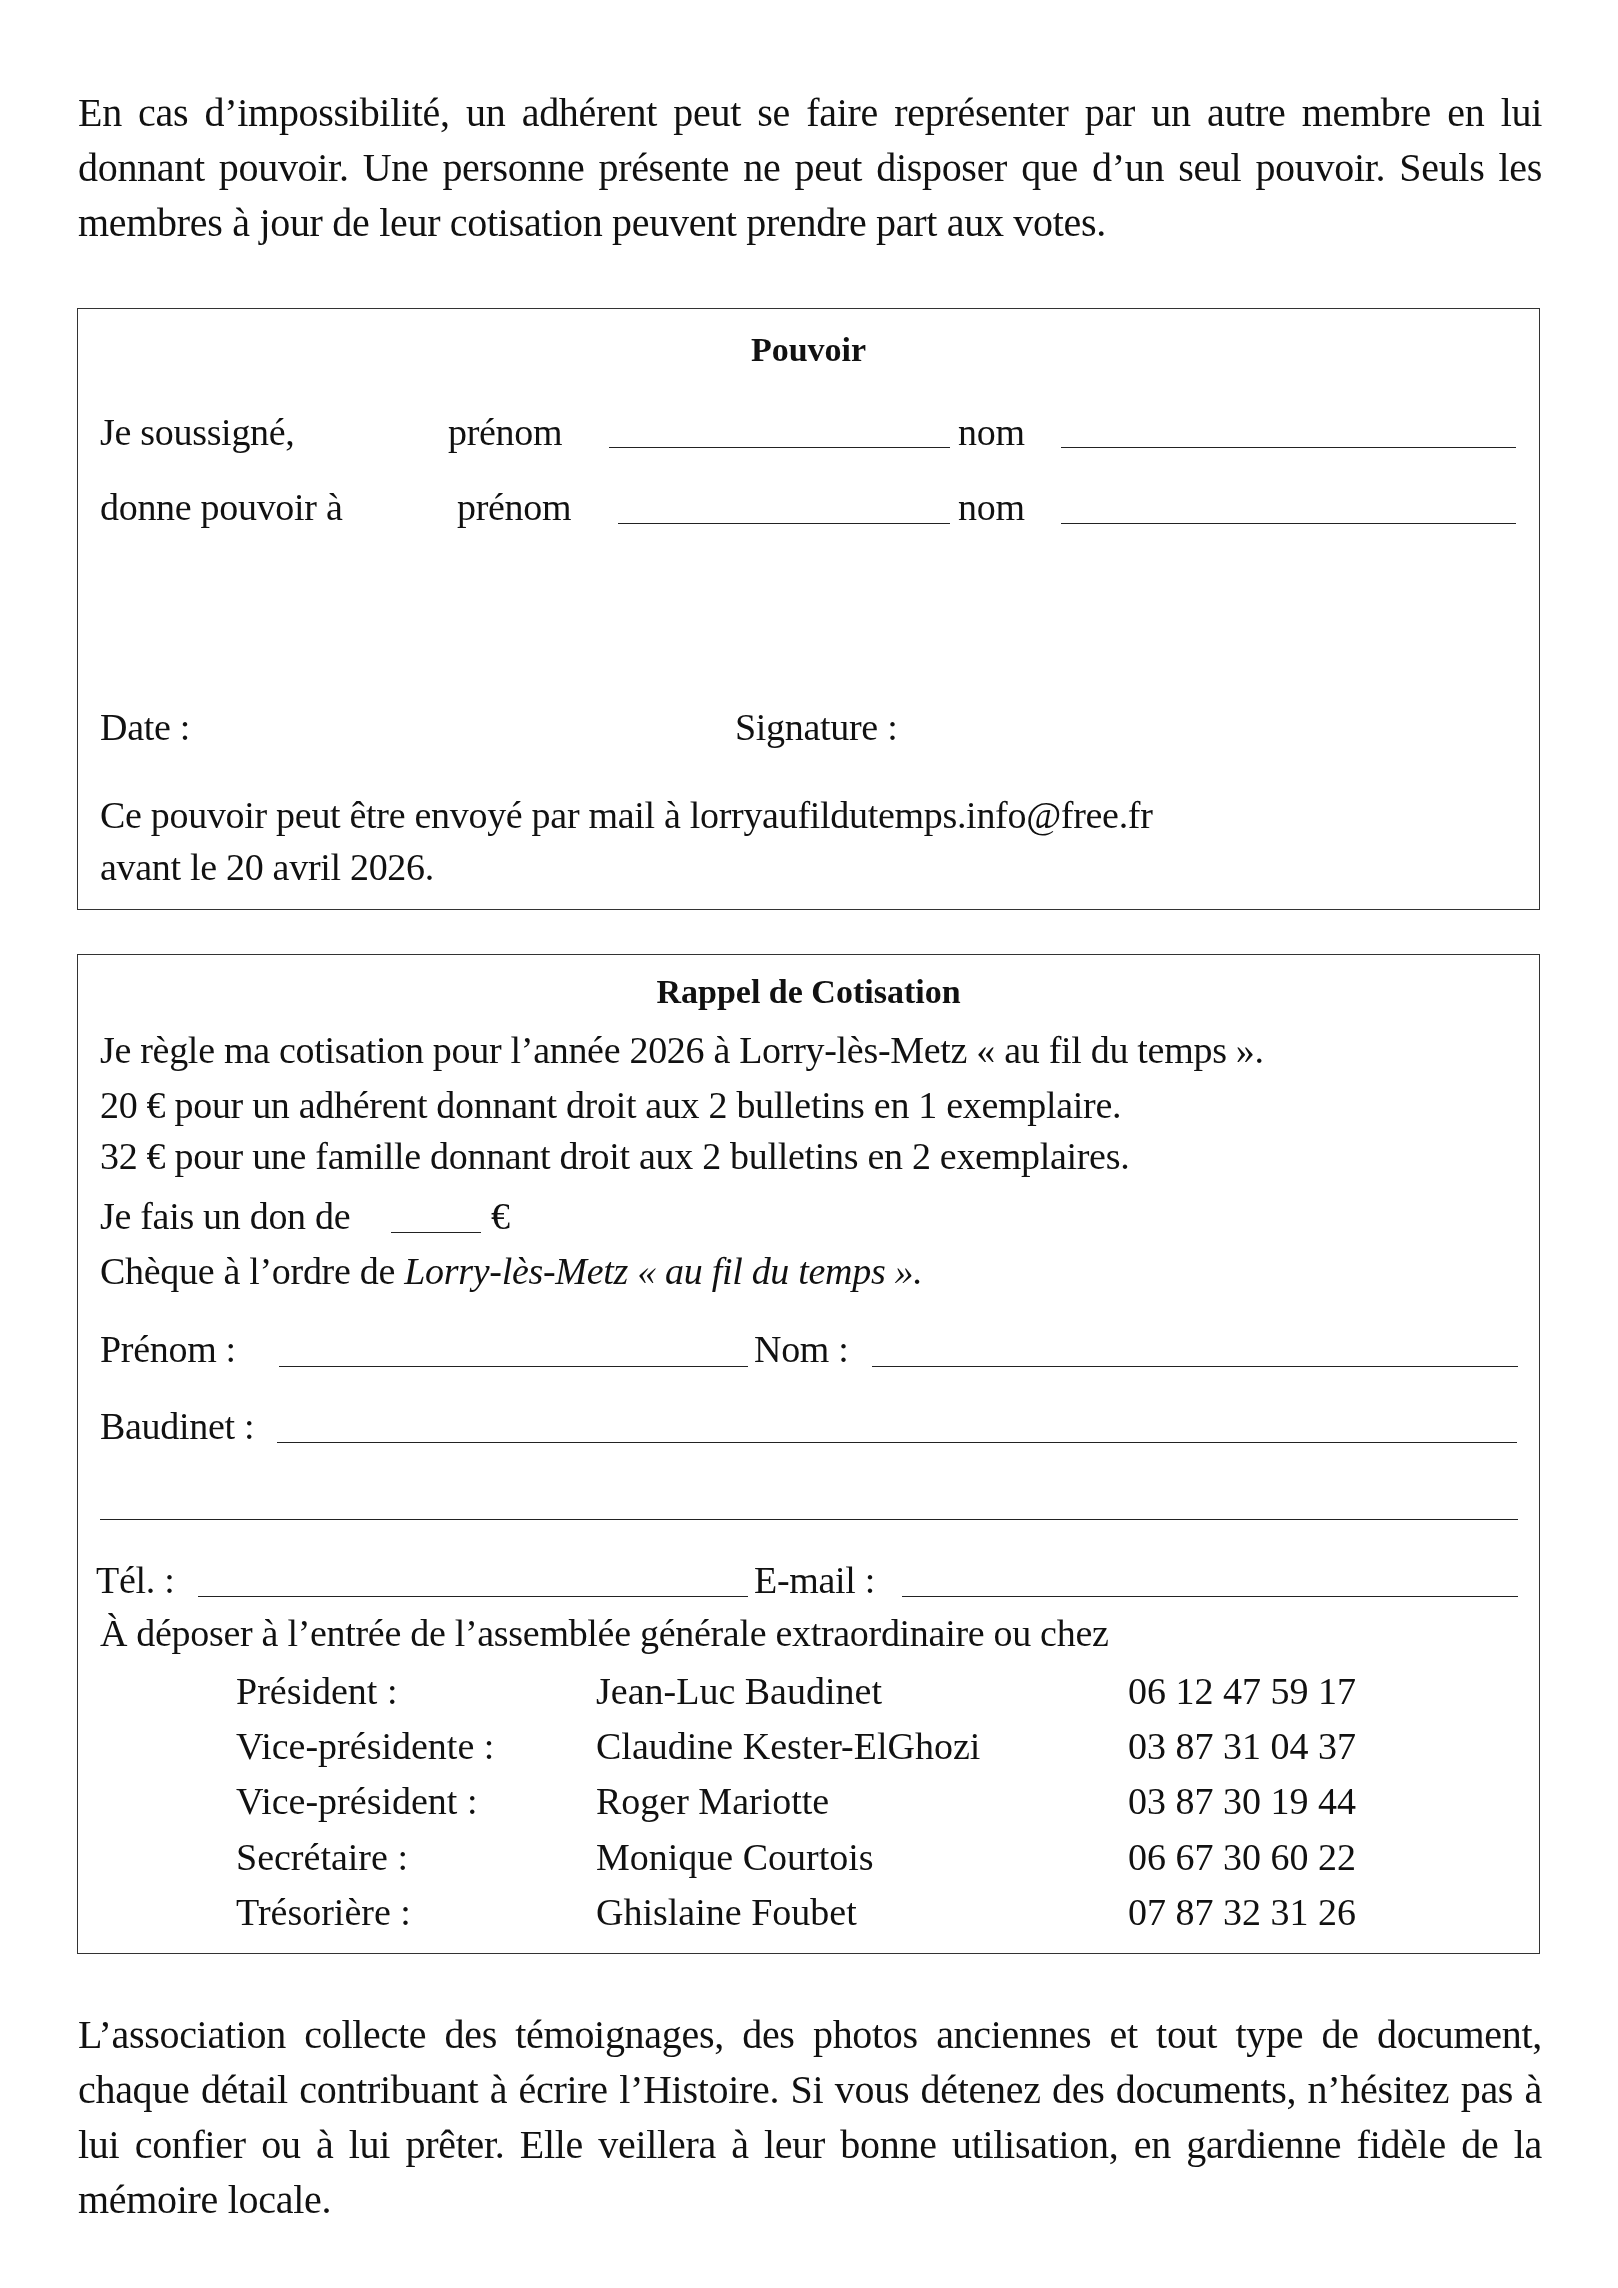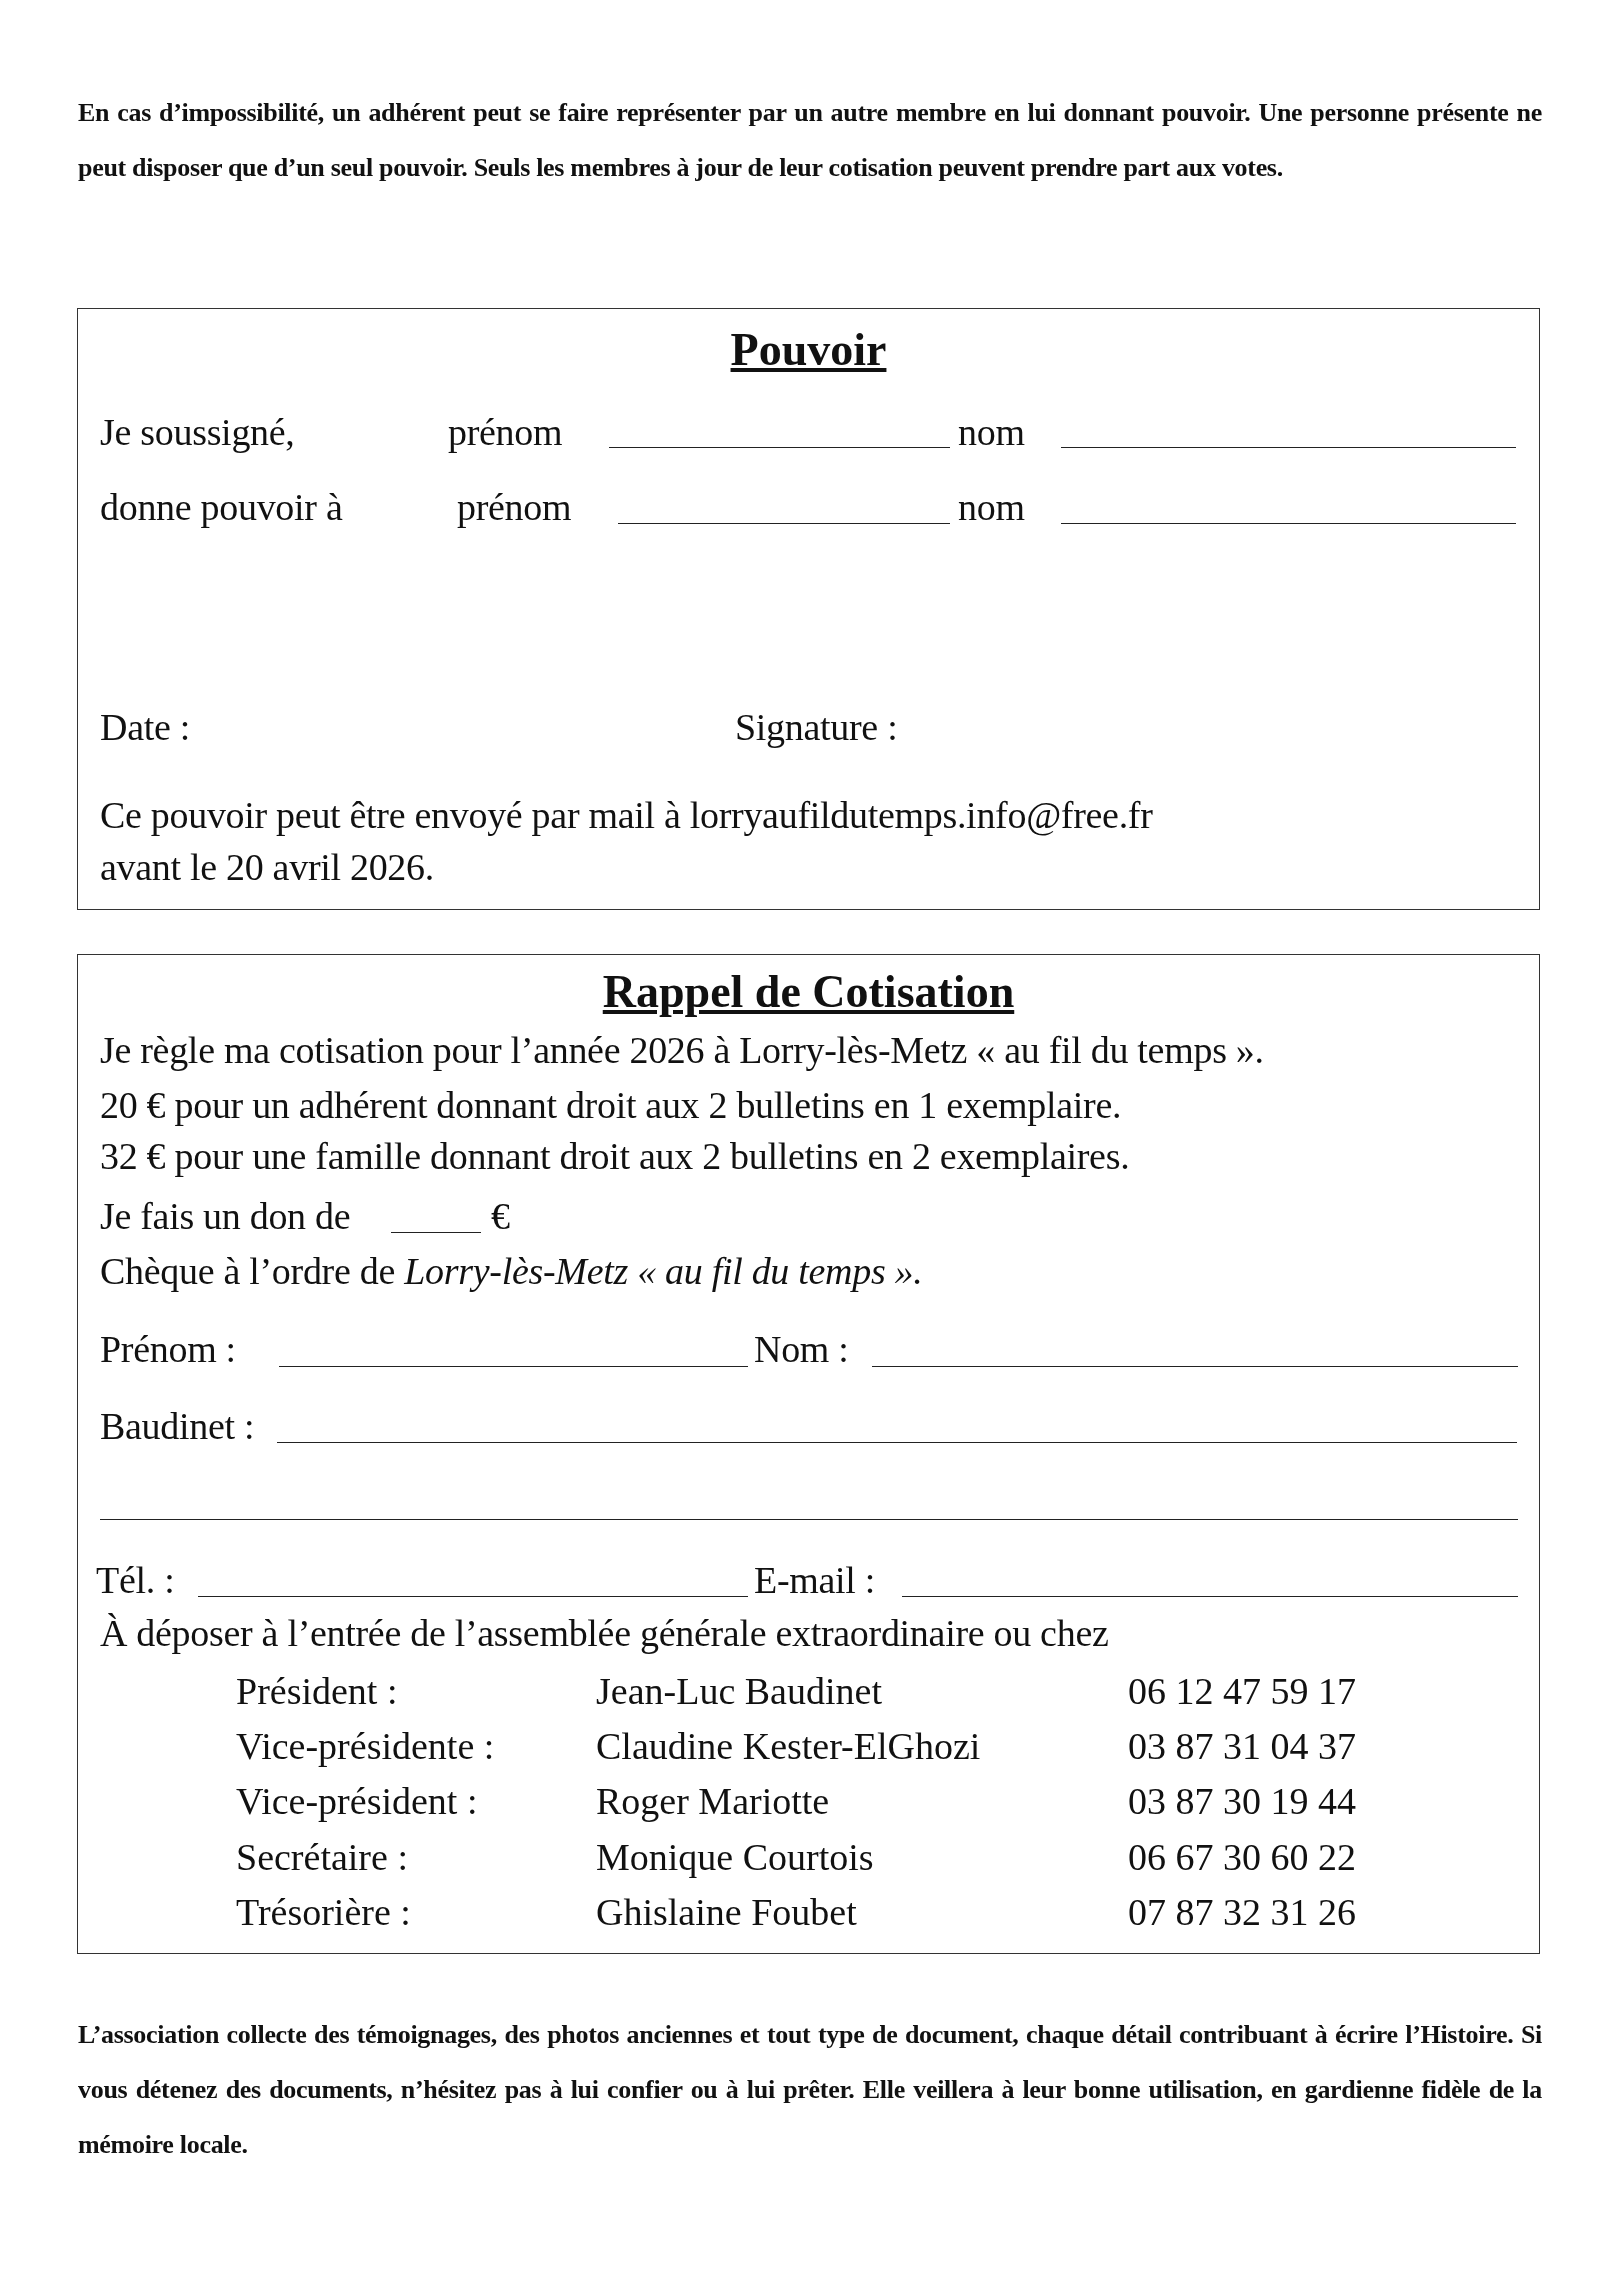--- a/index.html
+++ b/index.html
@@ -4,32 +4,31 @@
 <style>
   html, body { margin: 0; padding: 0; background: #ffffff; }
   body {
     width: 1619px; height: 2289px; position: relative; overflow: hidden;
     font-family: "Liberation Serif", "DejaVu Serif", serif;
     color: #111111;
   }
   .abs { position: absolute; }
   .para {
     left: 78px; width: 1464px;
-    font-size: 26px; line-height: 55px;
+    font-size: 40px; line-height: 55px;
     text-align: justify; text-align-last: left;
     letter-spacing: -0.3px;
-    font-weight: bold;
   }
   .box {
     position: absolute; left: 77px; width: 1463px;
     border: 1.8px solid #333333; box-sizing: border-box;
   }
   .box-title {
     position: absolute; left: 0; right: 0; text-align: center;
-    font-weight: bold; font-size: 46px; line-height: 55px; text-decoration: underline;
+    font-weight: bold; font-size: 34px; line-height: 55px;
   }
   .line {
     position: absolute; font-size: 38px; line-height: 46px; white-space: nowrap;
     letter-spacing: -0.3px;
   }
   .uline { position: absolute; border-bottom: 1.8px solid #222222; height: 0; }
   .jline {
     position: absolute; left: 22px; width: 1419px;
     font-size: 38px; line-height: 55px;
     text-align: justify; text-align-last: left; letter-spacing: -0.3px;

